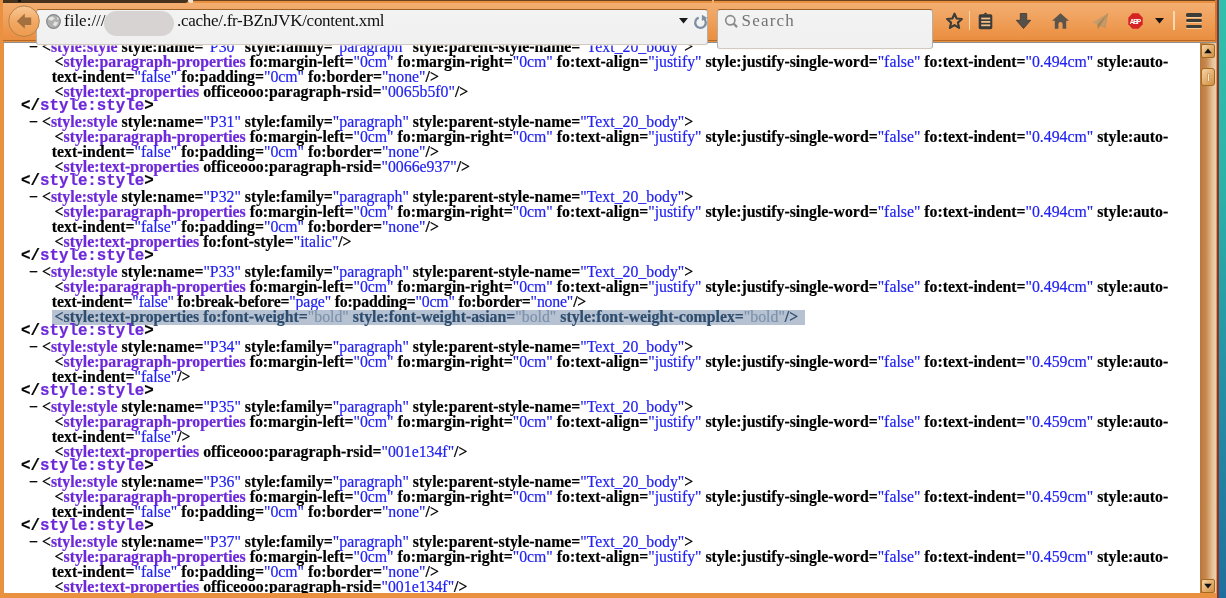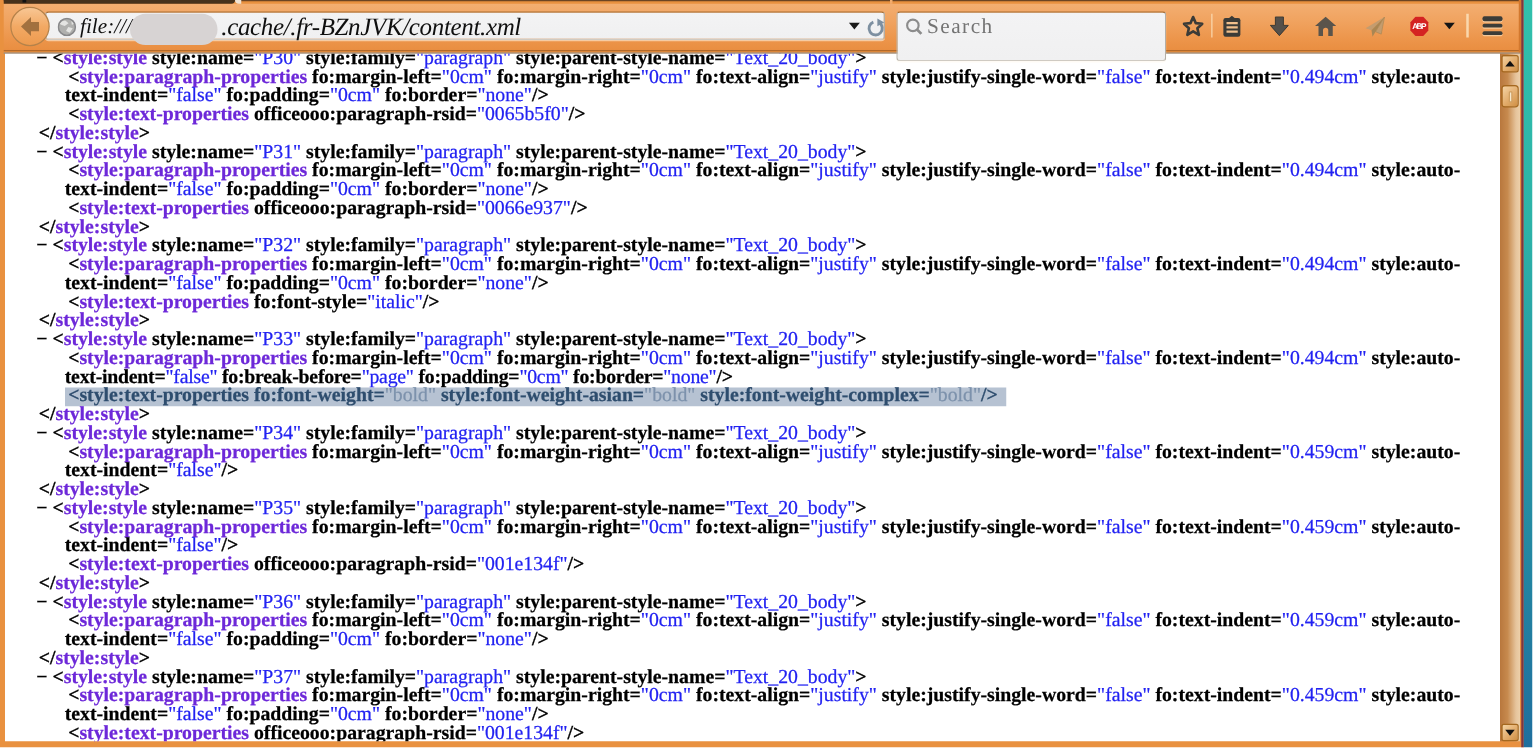--- a/index.html
+++ b/index.html
@@ -10,38 +10,38 @@
 #topline{position:absolute;left:3px;top:0;width:1214px;height:1px;background:#6b4423;}
 #tabdark{position:absolute;left:3px;top:0;width:185px;height:2.6px;background:#46311c;border-bottom-right-radius:3px;}
 #tabnotch{position:absolute;left:188px;top:0;width:5px;height:3px;background:#f0e3d4;border-bottom-left-radius:4px;}
 #tabdot{position:absolute;left:18px;top:0;width:3px;height:2px;background:#111;}
 #tabedge{position:absolute;left:712px;top:0;width:2px;height:3px;background:#f2ab6c;}
 #toolbar{position:absolute;left:3px;top:3px;width:1214px;height:37px;
   background:linear-gradient(180deg,#f3ae71 0%,#f0a25e 40%,#ec9449 80%,#e98e41 100%);}
 #tbline1{position:absolute;left:3px;top:40px;width:1214px;height:1.4px;background:#b2692a;}
 #tbline2{position:absolute;left:3px;top:41.5px;width:1214px;height:1px;background:#8f8f8f;}
 #backbtn{position:absolute;left:8px;top:5px;width:33px;height:33px;z-index:5;}
-#urlfield{position:absolute;left:36px;top:9px;width:672px;height:23px;box-sizing:border-box;
+#urlfield{position:absolute;left:36px;top:9px;width:672px;height:36px;box-sizing:border-box;
   background:linear-gradient(180deg,#f3f3f4 0%,#f0f0f1 100%);border:1px solid #b3aea6;border-top-color:#9c6227;
-  border-bottom-color:#cfcac2;border-radius:3px;z-index:3;box-shadow:0 1px 0 rgba(255,248,235,.55);font-style:italic;}
+  border-bottom-color:#cfcac2;border-radius:3px;z-index:3;box-shadow:0 1px 0 rgba(255,248,235,.55);}
 #urltext{position:absolute;left:27px;top:0.5px;font-size:17px;letter-spacing:0;color:#0f0f0f;white-space:pre;}
 #blob{position:absolute;left:67px;top:1px;width:70px;height:25px;background:#d7d3d3;border-radius:12.5px;z-index:4;}
 #searchfield{position:absolute;left:716.5px;top:9px;width:216px;height:40px;box-sizing:border-box;
   background:linear-gradient(180deg,#f3f3f4 0%,#f0f0f1 100%);border:1px solid #b3aea6;border-top-color:#9c6227;
   border-bottom-color:#cfcac2;border-radius:3px;z-index:3;box-shadow:0 1px 0 rgba(255,248,235,.55);}
 #searchtext{position:absolute;left:24px;top:0.5px;font-size:17px;letter-spacing:1.2px;color:#737373;}
 .sep{position:absolute;top:11px;width:1.5px;height:19px;background:rgba(252,226,188,.85);}
 #content{position:absolute;left:4px;top:42.5px;width:1196px;height:550.5px;background:#fff;overflow:hidden;}
 #xml{position:absolute;left:0;top:-3.5px;width:1196px;font-size:15.8px;line-height:15px;font-weight:bold;color:#000;-webkit-text-stroke:0.2px;}
 .ln{height:15px;white-space:nowrap;}
 .ln.a{padding-left:25px;}
 .ln.b{padding-left:50.5px;font-family:Liberation Serif, serif;}
 .ln.c{padding-left:47.8px;}
 .ln.cb{letter-spacing:-0.18px;}
-.ln.e{padding-left:27px;}
+.ln.e{padding-left:17px;font-family:Liberation Mono, monospace;}
 .tg{color:#6d28d9;}
 .av{color:#2222f2;font-weight:normal;}
 .hl{padding-left:2.7px;margin-left:-2.7px;padding-right:7px;background:linear-gradient(#b6c2d2,#b6c2d2) no-repeat 0 2px/100% 15.6px;color:#2e4d6e;}
 .hl .tg{color:#2e4d6e;}
 .hl .av{color:#7d92ac;}
 #scroll{position:absolute;left:1200px;top:42.5px;width:16px;height:550.5px;
   background:linear-gradient(90deg,#b8773d 0%,#c78a4e 38%,#e6c49c 80%,#eccfa9 100%);}
 .sbtn{position:absolute;left:0.5px;width:14px;height:14px;box-sizing:border-box;border:1px solid #a5681f;border-radius:2px;
   background:linear-gradient(135deg,#f4d3a4 0%,#e3ad6d 55%,#cf8f44 100%);}
 #sthumb{position:absolute;left:0.5px;top:25px;width:14px;height:18.5px;box-sizing:border-box;border:1px solid #a5681f;border-radius:3px;
@@ -60,21 +60,21 @@
 <div id="tbline2"></div>
 <div style="position:absolute;left:1215.2px;top:0;width:1.8px;height:42px;background:#d2782e"></div>
 <div id="urlfield">
   <svg width="15" height="15" style="position:absolute;left:9px;top:4px" viewBox="0 0 15 15">
     <circle cx="7.5" cy="7.5" r="7" fill="#b0b0ae"></circle>
     <path d="M1.5 5 Q4 2.2 6.5 2.5 L8.8 4.6 L5.8 6.8 L3.4 6 Z M8.6 7.6 L12.2 8.6 L9.8 12.2 L6.8 10.8 Z M11 2.8 L13.2 4.8 L11.5 6 Z" fill="#e4e4e2"></path>
     <circle cx="7.5" cy="7.5" r="6.8" fill="none" stroke="#88888a" stroke-width="1.2"></circle>
   </svg>
   <span id="urltext">file:///</span>
   <div id="blob"></div>
-  <span id="urltext2" style="position:absolute;left:140px;top:0.5px;font-size:20px;letter-spacing:-0.28px;color:#0f0f0f;">.cache/.fr-BZnJVK/content.xml</span>
+  <span id="urltext2" style="position:absolute;left:140px;top:0.5px;font-size:17px;letter-spacing:-0.28px;color:#0f0f0f;">.cache/.fr-BZnJVK/content.xml</span>
   <svg width="9" height="6" style="position:absolute;left:641.5px;top:7.5px" viewBox="0 0 9 6">
       <path d="M0 0 L9 0 L4.5 5.6 Z" fill="#1a1a1a"></path>
     </svg>
   <svg width="17" height="17" style="position:absolute;left:655px;top:3.5px" viewBox="0 0 17 17">
     <path d="M11.15 4.07 A5.3 5.3 0 1 1 6.69 3.68" fill="none" stroke="#7d8fa0" stroke-width="2.3"></path>
     <path d="M9.9 0.8 L15.4 3.9 L9.9 6.9 Z" fill="#7d8fa0"></path>
   </svg>
 </div>
 <div id="backbtn">
   <svg width="33" height="33" viewBox="0 0 33 33">

